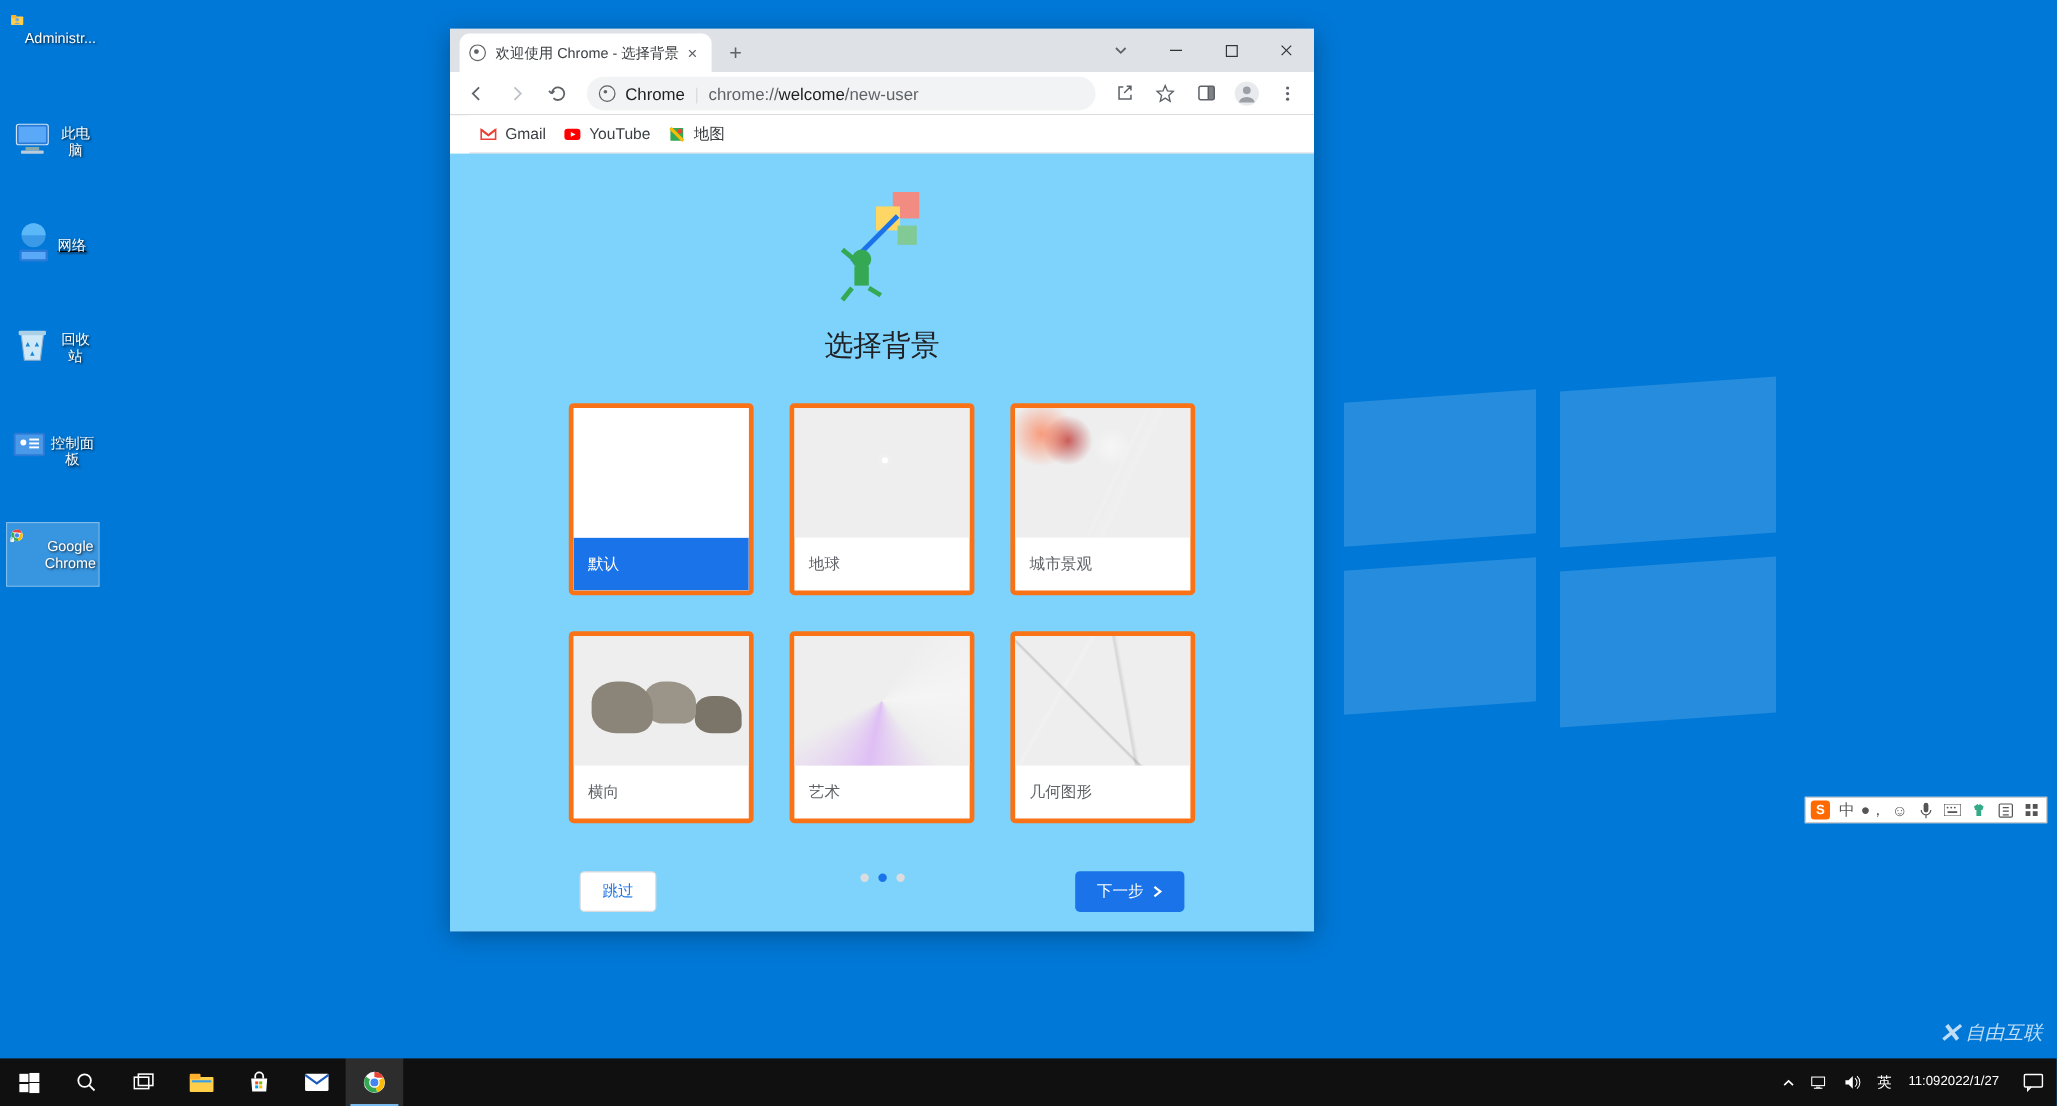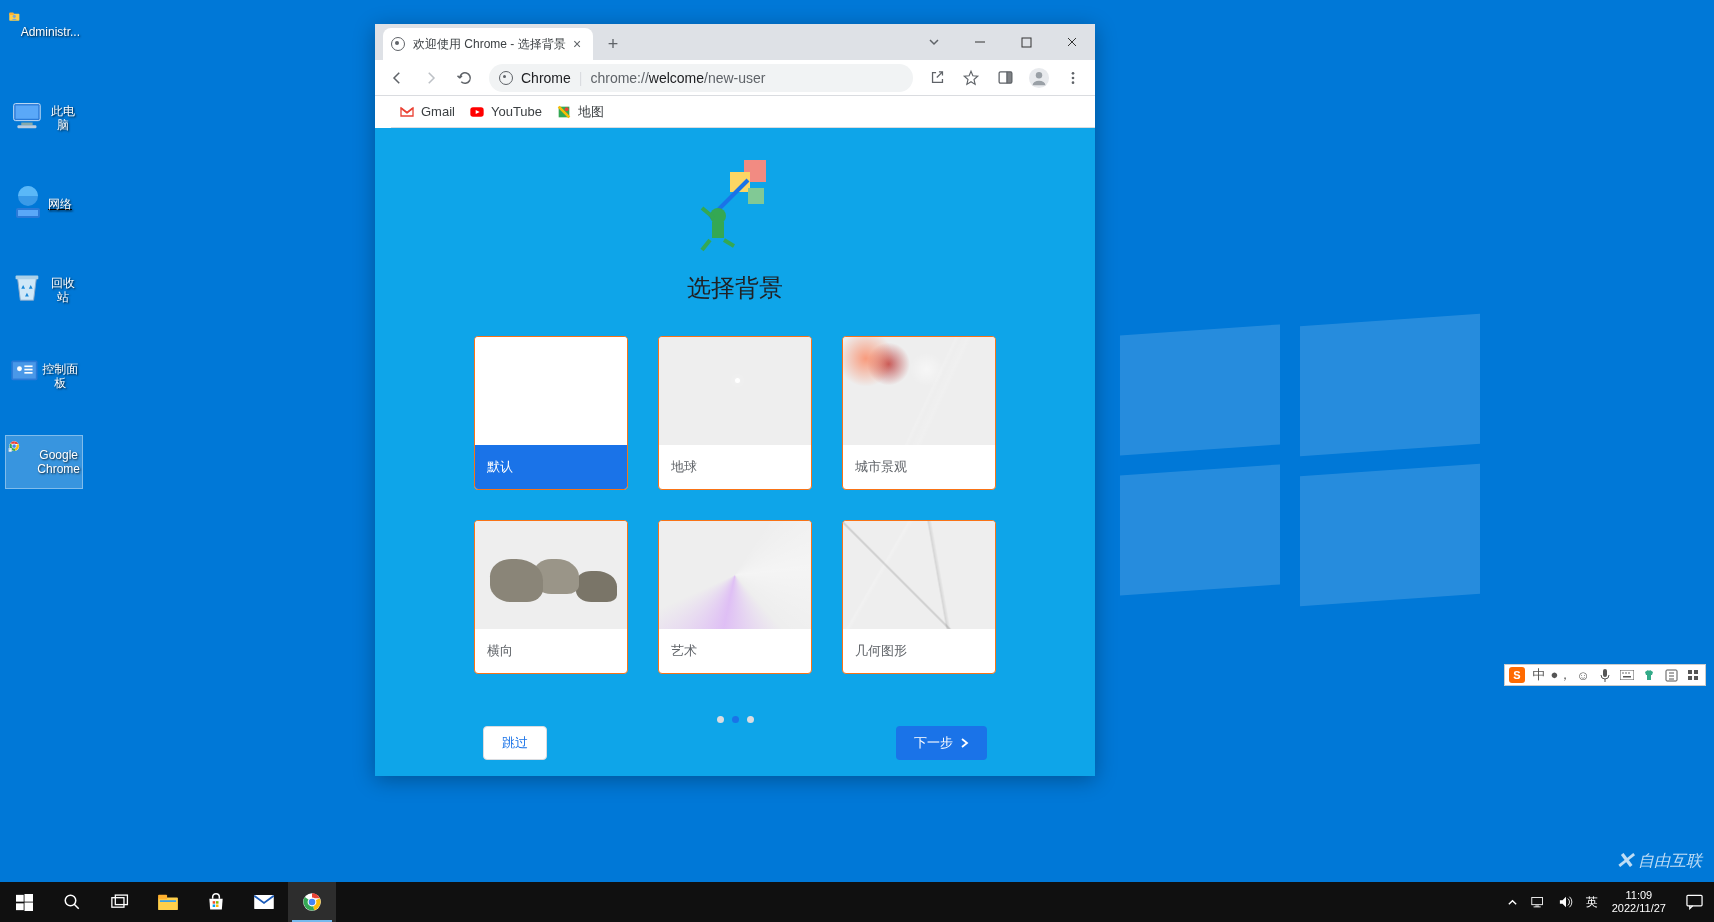--- a/index.html
+++ b/index.html
@@ -42,27 +42,27 @@
 .omnibox .secure:before { content:""; position:absolute; width:3px; height:3px; background:#5f6368; border-radius:50%; left:3px; top:3px; }
 .omnibox .host { color:#202124; }
 .omnibox .divider { margin:0 8px; color:#dadce0; }
 .omnibox .path-strong { color:#202124; font-weight:500; }
 
 .bookbar { height:32px; background:#fff; border-bottom:1px solid #dadce0; display:flex; align-items:center; padding:0 8px; gap:14px;margin-left:16px; }
 .bm { display:flex; align-items:center; gap:6px; font-size:13px; color:#3c4043; cursor:pointer; }
 .bm .bico { width:16px; height:16px; display:flex; align-items:center; justify-content:center; }
 
 
-.page { flex:1; background:#0ea5e9; overflow:auto; position:relative; }
+.page { flex:1; background:#7dd3fc; overflow:auto; position:relative; }
 .hero { display:flex; flex-direction:column; align-items:center; padding-top:26px; }
 .illus { width:90px; height:100px; position:relative; }
 .h1 { font-size:24px; color:#202124; margin-top:18px; font-weight:400; }
 
 .grid { display:grid; grid-template-columns:repeat(3,154px); gap:30px; justify-content:center; margin-top:32px; }
-.card { border:1px solid #f97316; border-radius:4px; overflow:hidden; cursor:pointer; background:#fff; }
+.card { border:4px solid #f97316; border-radius:4px; overflow:hidden; cursor:pointer; background:#fff; }
 .card .thumb { height:108px; background:#eee; position:relative; }
 .card .clabel { height:44px; display:flex; align-items:center; padding:0 12px; font-size:13px; color:#5f6368; }
 .card.sel .clabel { background:#1a73e8; color:#fff; }
 .card.sel .thumb { background:#fff; }
 
 .dots { display:flex; justify-content:center; gap:8px; margin-top:42px; }
 .dot { width:7px; height:7px; border-radius:50%; background:#dadce0; }
 .dot.active { background:#1a73e8; }
 
 .footer { position:absolute; bottom:16px; left:0; right:0; display:flex; justify-content:space-between; padding:0 108px; }
@@ -90,21 +90,21 @@
 .wmark { position:absolute; right:12px; bottom:48px; color:rgba(255,255,255,.75); font-size:16px; font-style:italic; display:flex; align-items:center; gap:4px; }
 .wmark .wx { font-size:22px; font-weight:bold; }
 
 
 .taskbar { position:absolute; left:0; right:0; bottom:0; height:40px; background:#101010; display:flex; align-items:center; }
 .taskbar .titem { width:48px; height:40px; display:flex; align-items:center; justify-content:center; cursor:pointer; position:relative; }
 .taskbar .titem.active:after { content:""; position:absolute; bottom:0; left:4px; right:4px; height:2px; background:#76b9ed; }
 .taskbar .titem.active { background:rgba(255,255,255,.12); }
 .tray { margin-left:auto; display:flex; align-items:center; height:100%; color:#fff; font-size:11px; }
 .tray .titem { width:auto; padding:0 6px; font-size:12px; }
-.tray .clock { display:flex; flex-direction:column; align-items:center; justify-content:center; padding:0 8px; line-height:1.2; cursor:pointer; }
+.tray .clock { display:flex; align-items:center; justify-content:center; padding:0 8px; line-height:1.2; cursor:pointer; }
 .tray .notif { width:40px; display:flex; align-items:center; justify-content:center; cursor:pointer; }
 
 svg { display:block; }
 </style>
 </head>
 <body>
 
 <div class="desktop">
 
   <div class="winlogo">
@@ -496,21 +496,21 @@
       </div>
     <div class="titem">
         <svg width="16" height="14" viewBox="0 0 18 16">
           <path d="M2 6 h3 l4 -4 v12 l-4 -4 h-3 z" fill="#fff"></path>
           <path d="M11 4 a5 5 0 0 1 0 8 M13 2 a8 8 0 0 1 0 12" stroke="#fff" fill="none"></path>
         </svg>
       </div>
     <div class="titem" style="font-size:12px;color:#fff;">英</div>
     <div class="clock">
       <span>11:09</span>
-      <span>2022/11/27</span>
+      <span>2022/1/27</span>
     </div>
     <div class="notif">
         <svg width="17" height="16" viewBox="0 0 18 16">
           <rect x="1" y="1" width="16" height="11" rx="1" stroke="#fff" fill="none" stroke-width="1.3"></rect>
           <path d="M7 12 l-3 3 v-3" stroke="#fff" fill="none" stroke-width="1.3"></path>
         </svg>
       </div>
   </div>
 </div>
 

